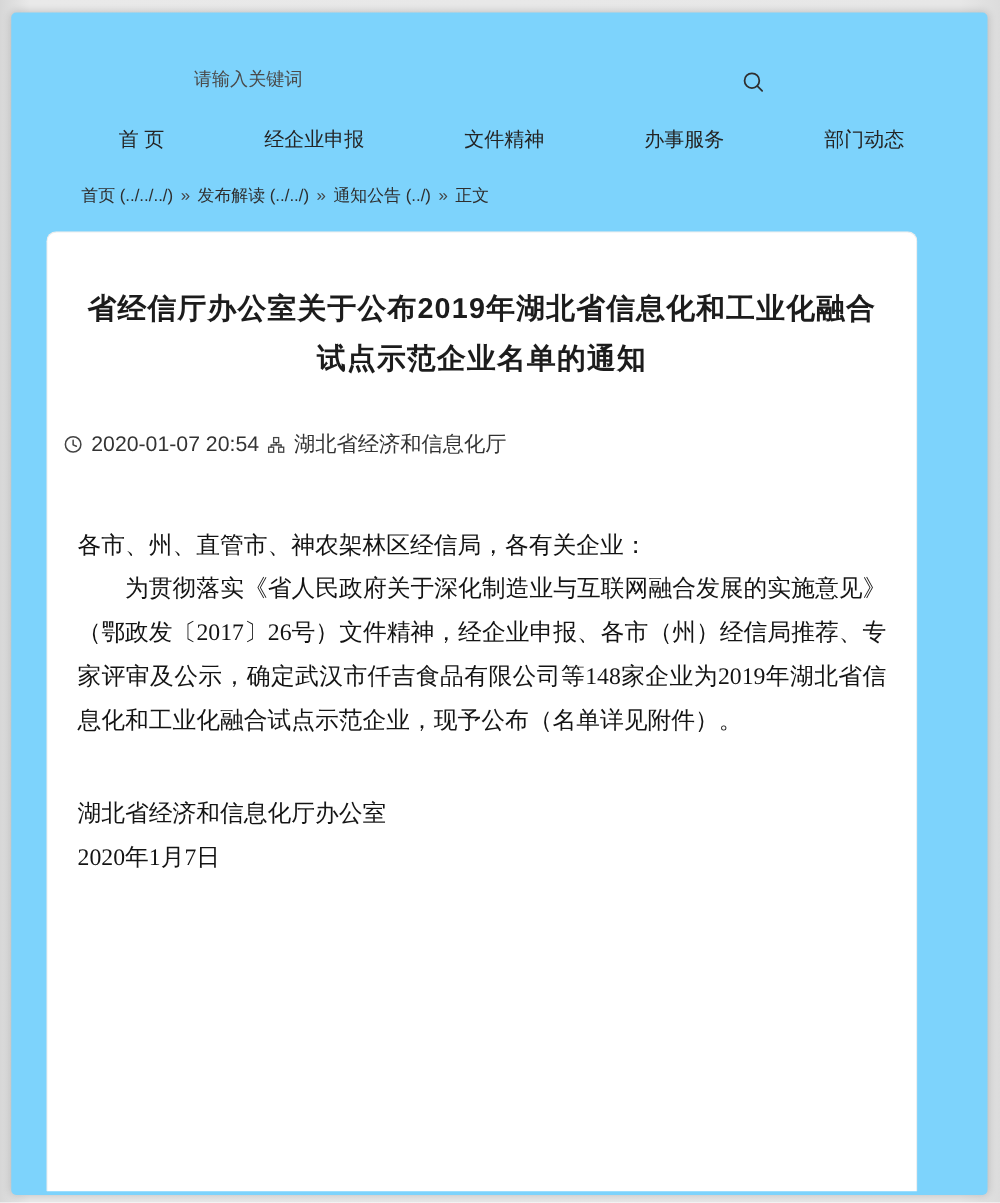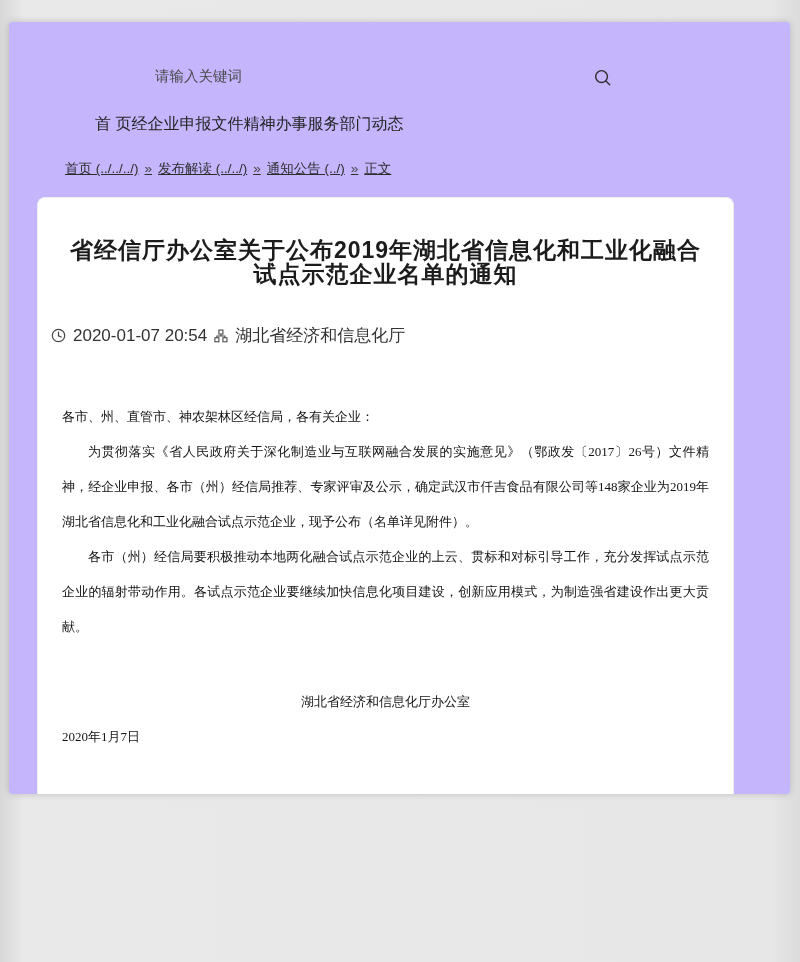--- a/index.html
+++ b/index.html
@@ -4,78 +4,78 @@
 <style>
   * { margin:0; padding:0; box-sizing:border-box; }
   html,body { width:800px; height:962px; overflow:hidden; }
   body {
     font-family:"Liberation Sans","DejaVu Sans",sans-serif;
     background:linear-gradient(90deg,#d7d7d7 0,#e9e9e9 3%,#e7e7e7 96%,#dcdcdc 100%);
     position:relative;
     color:#1b1b1b;
   }
   .page {
-    position:absolute; left:9px; top:22px; width:781px; height:772px;
-    background:#c4b5fd; border-radius:4px; box-shadow:0 0 7px rgba(0,0,0,.18);
+    position:absolute; left:9px; top:10px; width:781px; height:946px;
+    background:#7dd3fc; border-radius:4px; box-shadow:0 0 7px rgba(0,0,0,.18);
     overflow:hidden;
   }
   
   .search-input {
     position:absolute; left:146px; top:40px; width:390px; height:28px;
     border:none; outline:none; background:transparent;
     font-family:"Liberation Sans","DejaVu Sans",sans-serif;
     font-size:14.5px; color:#333;
   }
   .search-input::placeholder { color:#4a4a4a; opacity:1; }
   .search-btn {
     position:absolute; left:580px; top:42px; width:26px; height:26px;
     background:transparent; border:none; cursor:pointer;
     display:flex; align-items:center; justify-content:center;
   }
   .main-nav {
     position:absolute; left:0; top:92px; width:781px;
-    display:flex; align-items:center; padding-left:86px; 
+    display:flex; align-items:center; padding-left:86px; gap:80px;
   }
   .nav-item {
     font-size:16px; color:#242424; text-decoration:none; white-space:nowrap;
     cursor:pointer;
   }
   
   .breadcrumb {
     position:absolute; left:56px; top:138px; width:700px;
-    font-size:13.5px; color:#2e2e2e; white-space:nowrap;text-decoration:underline;
+    font-size:13.5px; color:#2e2e2e; white-space:nowrap;
   }
   .crumb { color:#2e2e2e; text-decoration:none; cursor:pointer; }
   .crumb.current { cursor:default; }
   .crumb-sep { color:#444; margin:0 6px; }
   
   .article-box {
     position:absolute; left:28px; top:175px; width:697px; height:768px;
     background:#fff; border:1px solid #ededed; border-bottom:none;
     border-radius:8px 8px 0 0;
   }
   .article-title {
     margin:40px 28px 0; text-align:center;
-    font-size:23px; line-height:24px; font-weight:700;
+    font-size:23px; line-height:40px; font-weight:700;
     letter-spacing:1px; color:#1c1c1c;
   }
   .article-meta {
     margin:38px 0 0 13px; display:flex; align-items:center; gap:7px;
     font-size:17px; color:#333;
   }
   .meta-icon { display:inline-flex; align-items:center; }
   .article-body {
     margin:0 24px; font-family:"Liberation Serif","DejaVu Serif",serif;
-    font-size:13px; line-height:35px; color:#141414; text-align:justify;
+    font-size:19px; line-height:35px; color:#141414; text-align:justify;
   }
   .salutation { margin-top:52px; }
   .para { margin-top:0; text-indent:2em; }
   .attachment { margin-top:34px; text-indent:2em; }
   .attachment-link { color:#141414; text-decoration:underline; cursor:pointer; }
-  .sig-org { margin-top:40px; text-align:center; text-indent:0; }
+  .sig-org { margin-top:40px; text-indent:0; }
   .sig-date { text-indent:0; }
   svg { display:block; }
 </style>
 </head>
 <body>
 
 <div class="page">
 
   <input class="search-input" type="text" placeholder="请输入关键词" style="">
   <button class="search-btn">
@@ -116,19 +116,18 @@
           <polyline points="3.3,10 3.3,8 12.5,8 12.5,10" fill="none" stroke="#444" stroke-width="1.2"></polyline>
           <line x1="8" y1="5.8" x2="8" y2="8" stroke="#444" stroke-width="1.2"></line>
         </svg>
       </span>
       <span>湖北省经济和信息化厅</span>
     </div>
 
     <div class="article-body">
       <p class="salutation">各市、州、直管市、神农架林区经信局，各有关企业：</p>
       <p class="para">为贯彻落实《省人民政府关于深化制造业与互联网融合发展的实施意见》（鄂政发〔2017〕26号）文件精神，经企业申报、各市（州）经信局推荐、专家评审及公示，确定武汉市仟吉食品有限公司等148家企业为2019年湖北省信息化和工业化融合试点示范企业，现予公布（名单详见附件）。</p>
-      <p class="para">各市（州）经信局要积极推动本地两化融合试点示范企业的上云、贯标和对标引导工作，充分发挥试点示范企业的辐射带动作用。各试点示范企业要继续加快信息化项目建设，创新应用模式，为制造强省建设作出更大贡献。</p>
       <p class="sig-org">湖北省经济和信息化厅办公室</p>
       <p class="sig-date">2020年1月7日</p>
     </div>
   </main>
 
 </div>
 
 </body></html>

